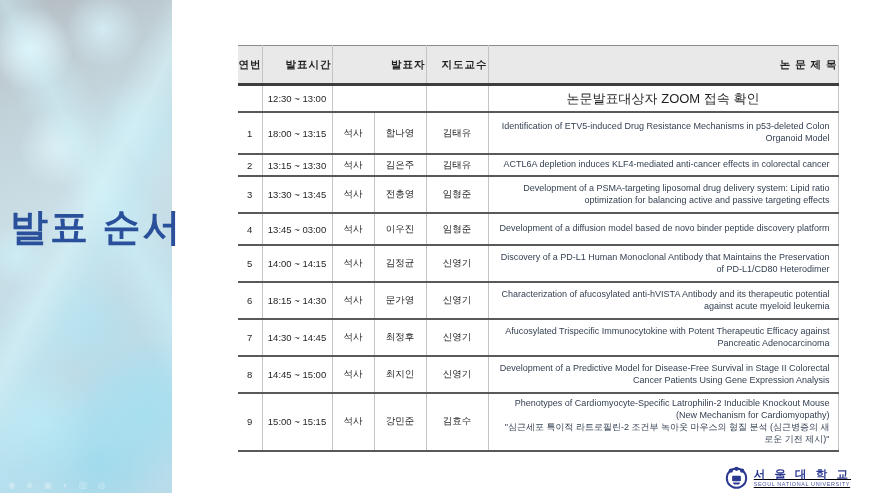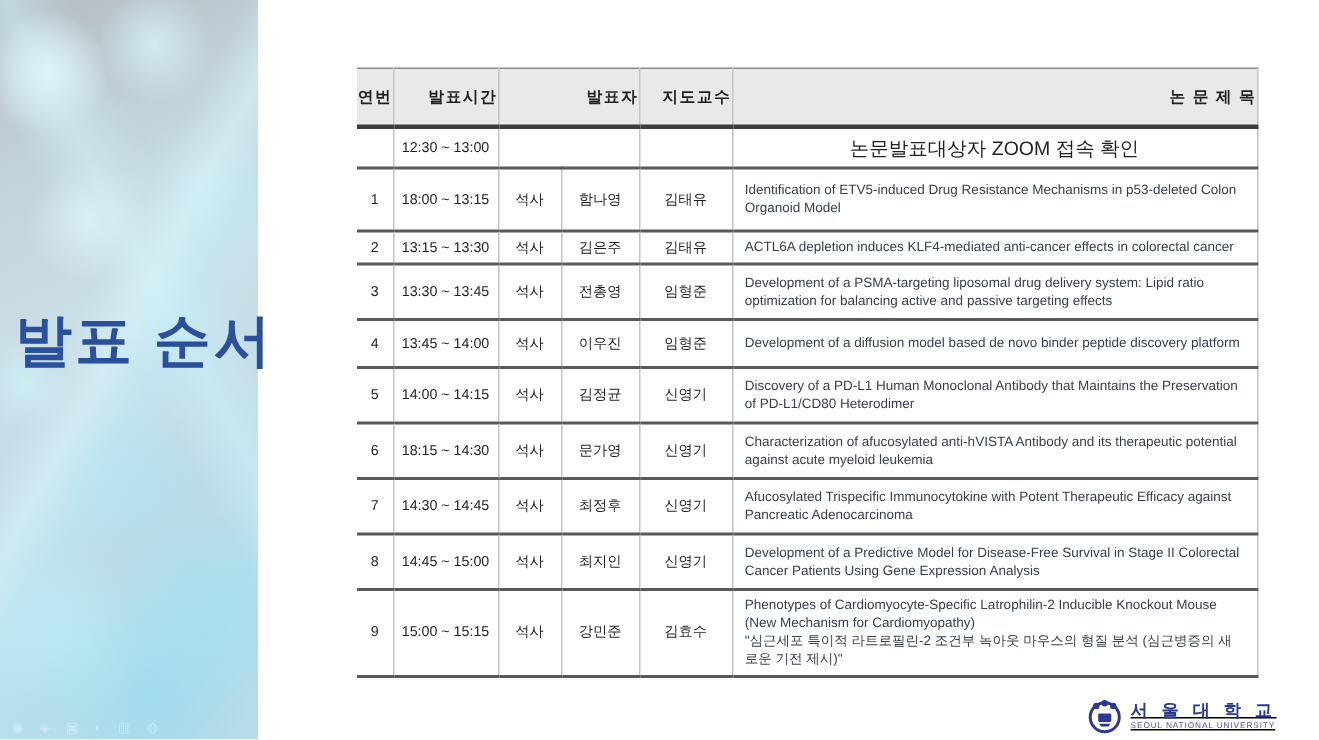--- a/index.html
+++ b/index.html
@@ -73,21 +73,21 @@
     background:#e9e9e9;
     border-top:1px solid #8a8a8a;
     border-bottom:3px solid #3d3d3d;
     font-size:10.5px; font-weight:bold;
     text-align:right;
     height:39px;
     letter-spacing:1px;
   }
   .schedule td { font-size:9.5px; text-align:center; }
   .schedule td.c-title {
-    text-align:left;
+    text-align:right;
     font-size:9px;
     color:#333f50;
     padding:4px 8px;
     line-height:1.32;
     white-space:pre-line;
   }
   .schedule td.c-title.center {
     text-align:center;
     font-size:13px;
     color:#1f1f1f;
@@ -164,21 +164,21 @@
           <tr class="h37">
             <td>3</td>
             <td>13:30 ~ 13:45</td>
             <td>석사</td>
             <td>전총영</td>
             <td>임형준</td>
             <td class="c-title">Development of a PSMA-targeting liposomal drug delivery system: Lipid ratio optimization for balancing active and passive targeting effects</td>
           </tr>
           <tr class="h32">
             <td>4</td>
-            <td>13:45 ~ 14:00</td>
+            <td>13:45 ~ 03:00</td>
             <td>석사</td>
             <td>이우진</td>
             <td>임형준</td>
             <td class="c-title">Development of a diffusion model based de novo binder peptide discovery platform</td>
           </tr>
           <tr class="h37">
             <td>5</td>
             <td>14:00 ~ 14:15</td>
             <td>석사</td>
             <td>김정균</td>

